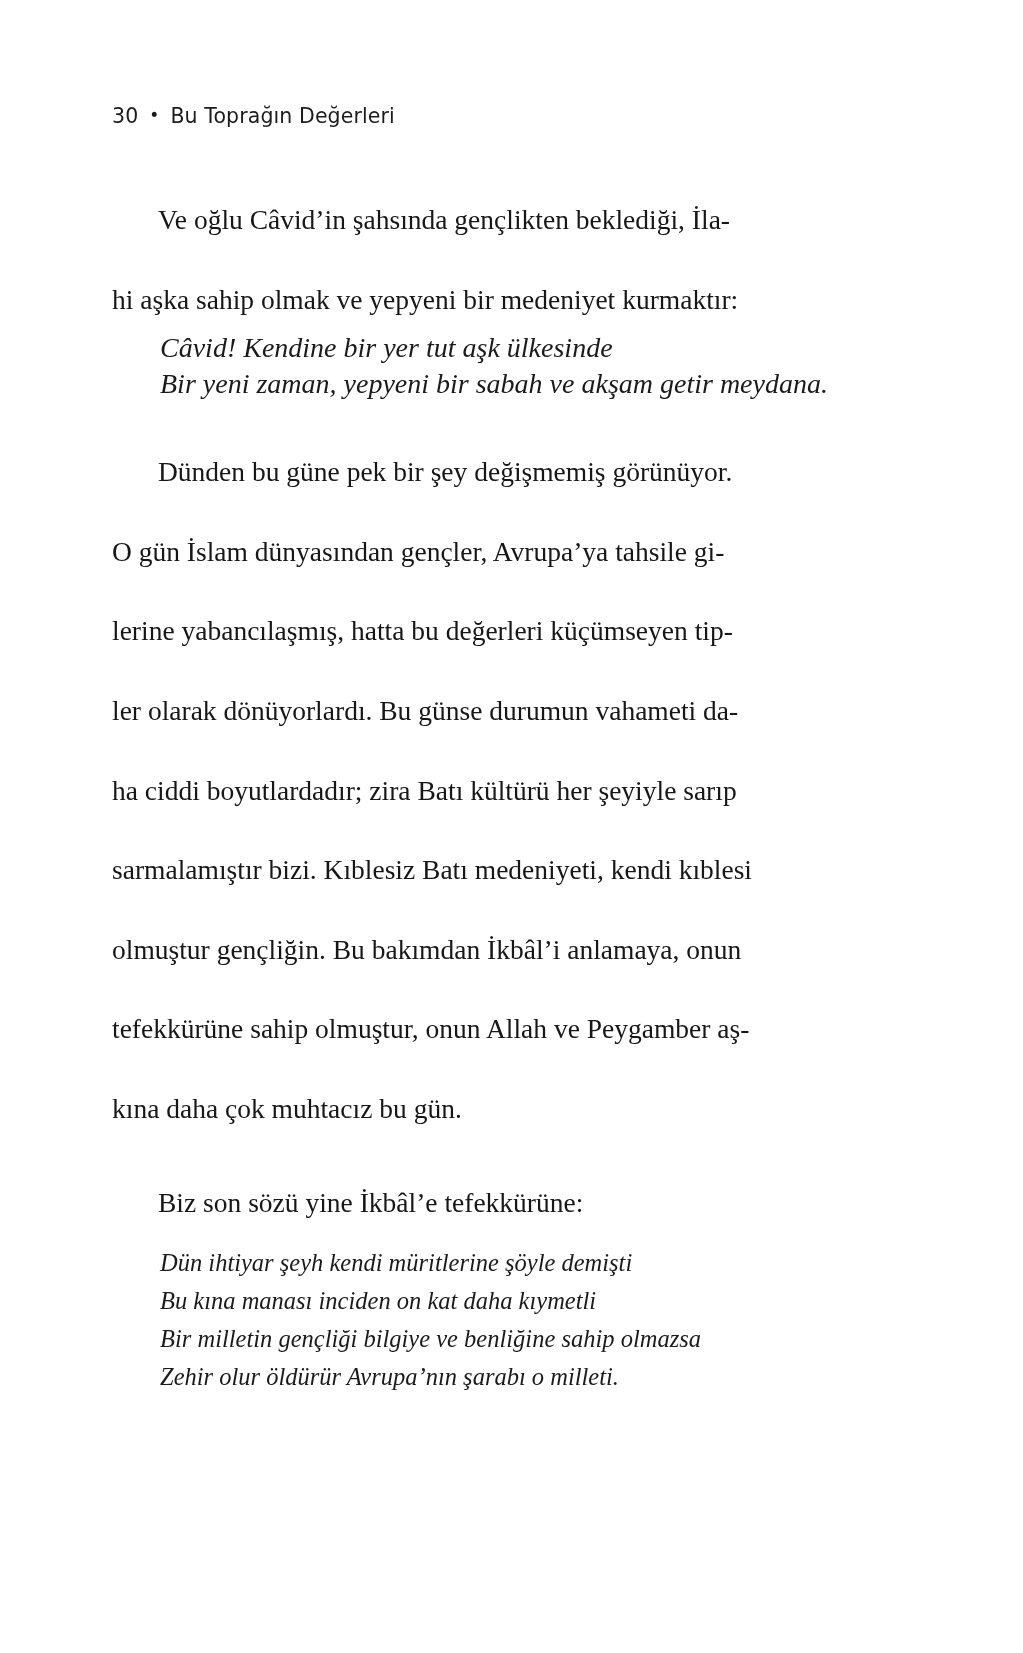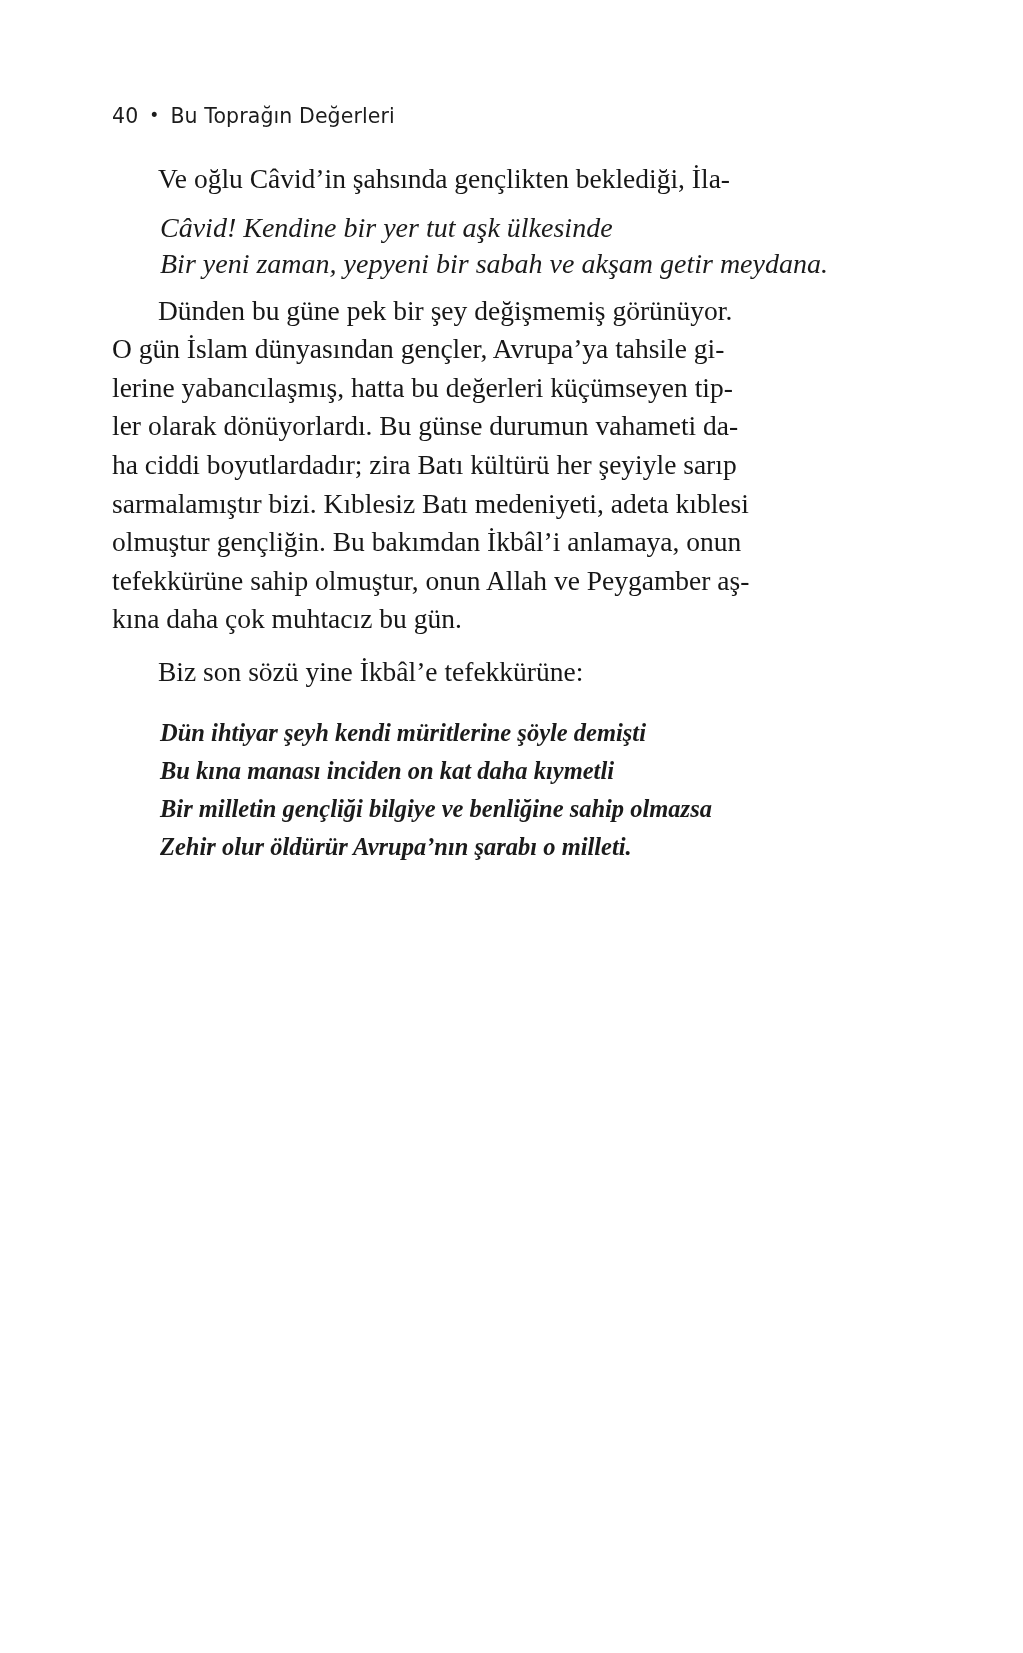--- a/index.html
+++ b/index.html
@@ -60,20 +60,21 @@
   .lines {
     font-family: "Liberation Serif", serif;
     font-size: 27.5px;
     color: #171717;
   }
   .lines .l {
     display: block;
     white-space: pre;
     height: 38.6px;
     line-height: 38.6px;
+    margin-top: 41px;
   }
   .lines .l.just {
     display: flex;
     justify-content: space-between;
     white-space: normal;
   }
   .lines .l.just > i {
     font-style: normal;
   }
   .lines .l.ind {
@@ -94,61 +95,61 @@
     white-space: pre;
   }
   .verse.verse-a {
     margin-top: 3px;
     margin-bottom: 2px;
   }
   .verse.verse-b {
     margin-top: 8px;
     font-size: 24.5px;
     line-height: 38px;
-    font-weight: bold;
   }
 
   .gap-small { height: 8px; }
   .gap-par { height: 14px; }
 </style>
 </head>
 <body>
 
 <div class="page">
 
   <div class="running-header">
-    <span class="folio">40</span>
+    <span class="folio">30</span>
     <span class="sep">•</span>
     <span class="book-title">Bu Toprağın Değerleri</span>
   </div>
 
   <div class="column">
 
     <div class="lines">
       <span class="l just ind">
         <i>Ve oğlu Câvid’in şahsında gençlikten beklediği, İla-</i>
       </span>
+      <span class="l">hi aşka sahip olmak ve yepyeni bir medeniyet kurmaktır:</span>
     </div>
 
     <div class="gap-small"></div>
 
     <div class="verse verse-a">
       <span class="vline">Câvid! Kendine bir yer tut aşk ülkesinde</span>
       <span class="vline">Bir yeni zaman, yepyeni bir sabah ve akşam getir meydana.</span>
     </div>
 
     <div class="gap-small"></div>
 
     <div class="lines">
       <span class="l ind">Dünden bu güne pek bir şey değişmemiş görünüyor.</span>
       <span class="l">O gün İslam dünyasından gençler, Avrupa’ya tahsile gi-</span>
       <span class="l">lerine yabancılaşmış, hatta bu değerleri küçümseyen tip-</span>
       <span class="l">ler olarak dönüyorlardı. Bu günse durumun vahameti da-</span>
       <span class="l">ha ciddi boyutlardadır; zira Batı kültürü her şeyiyle sarıp</span>
-      <span class="l">sarmalamıştır bizi. Kıblesiz Batı medeniyeti, adeta kıblesi</span>
+      <span class="l">sarmalamıştır bizi. Kıblesiz Batı medeniyeti, kendi kıblesi</span>
       <span class="l">olmuştur gençliğin. Bu bakımdan İkbâl’i anlamaya, onun</span>
       <span class="l">tefekkürüne sahip olmuştur, onun Allah ve Peygamber aş-</span>
       <span class="l">kına daha çok muhtacız bu gün.</span>
     </div>
 
     <div class="gap-par"></div>
 
     <div class="lines">
       <span class="l ind">Biz son sözü yine İkbâl’e tefekkürüne:</span>
     </div>

